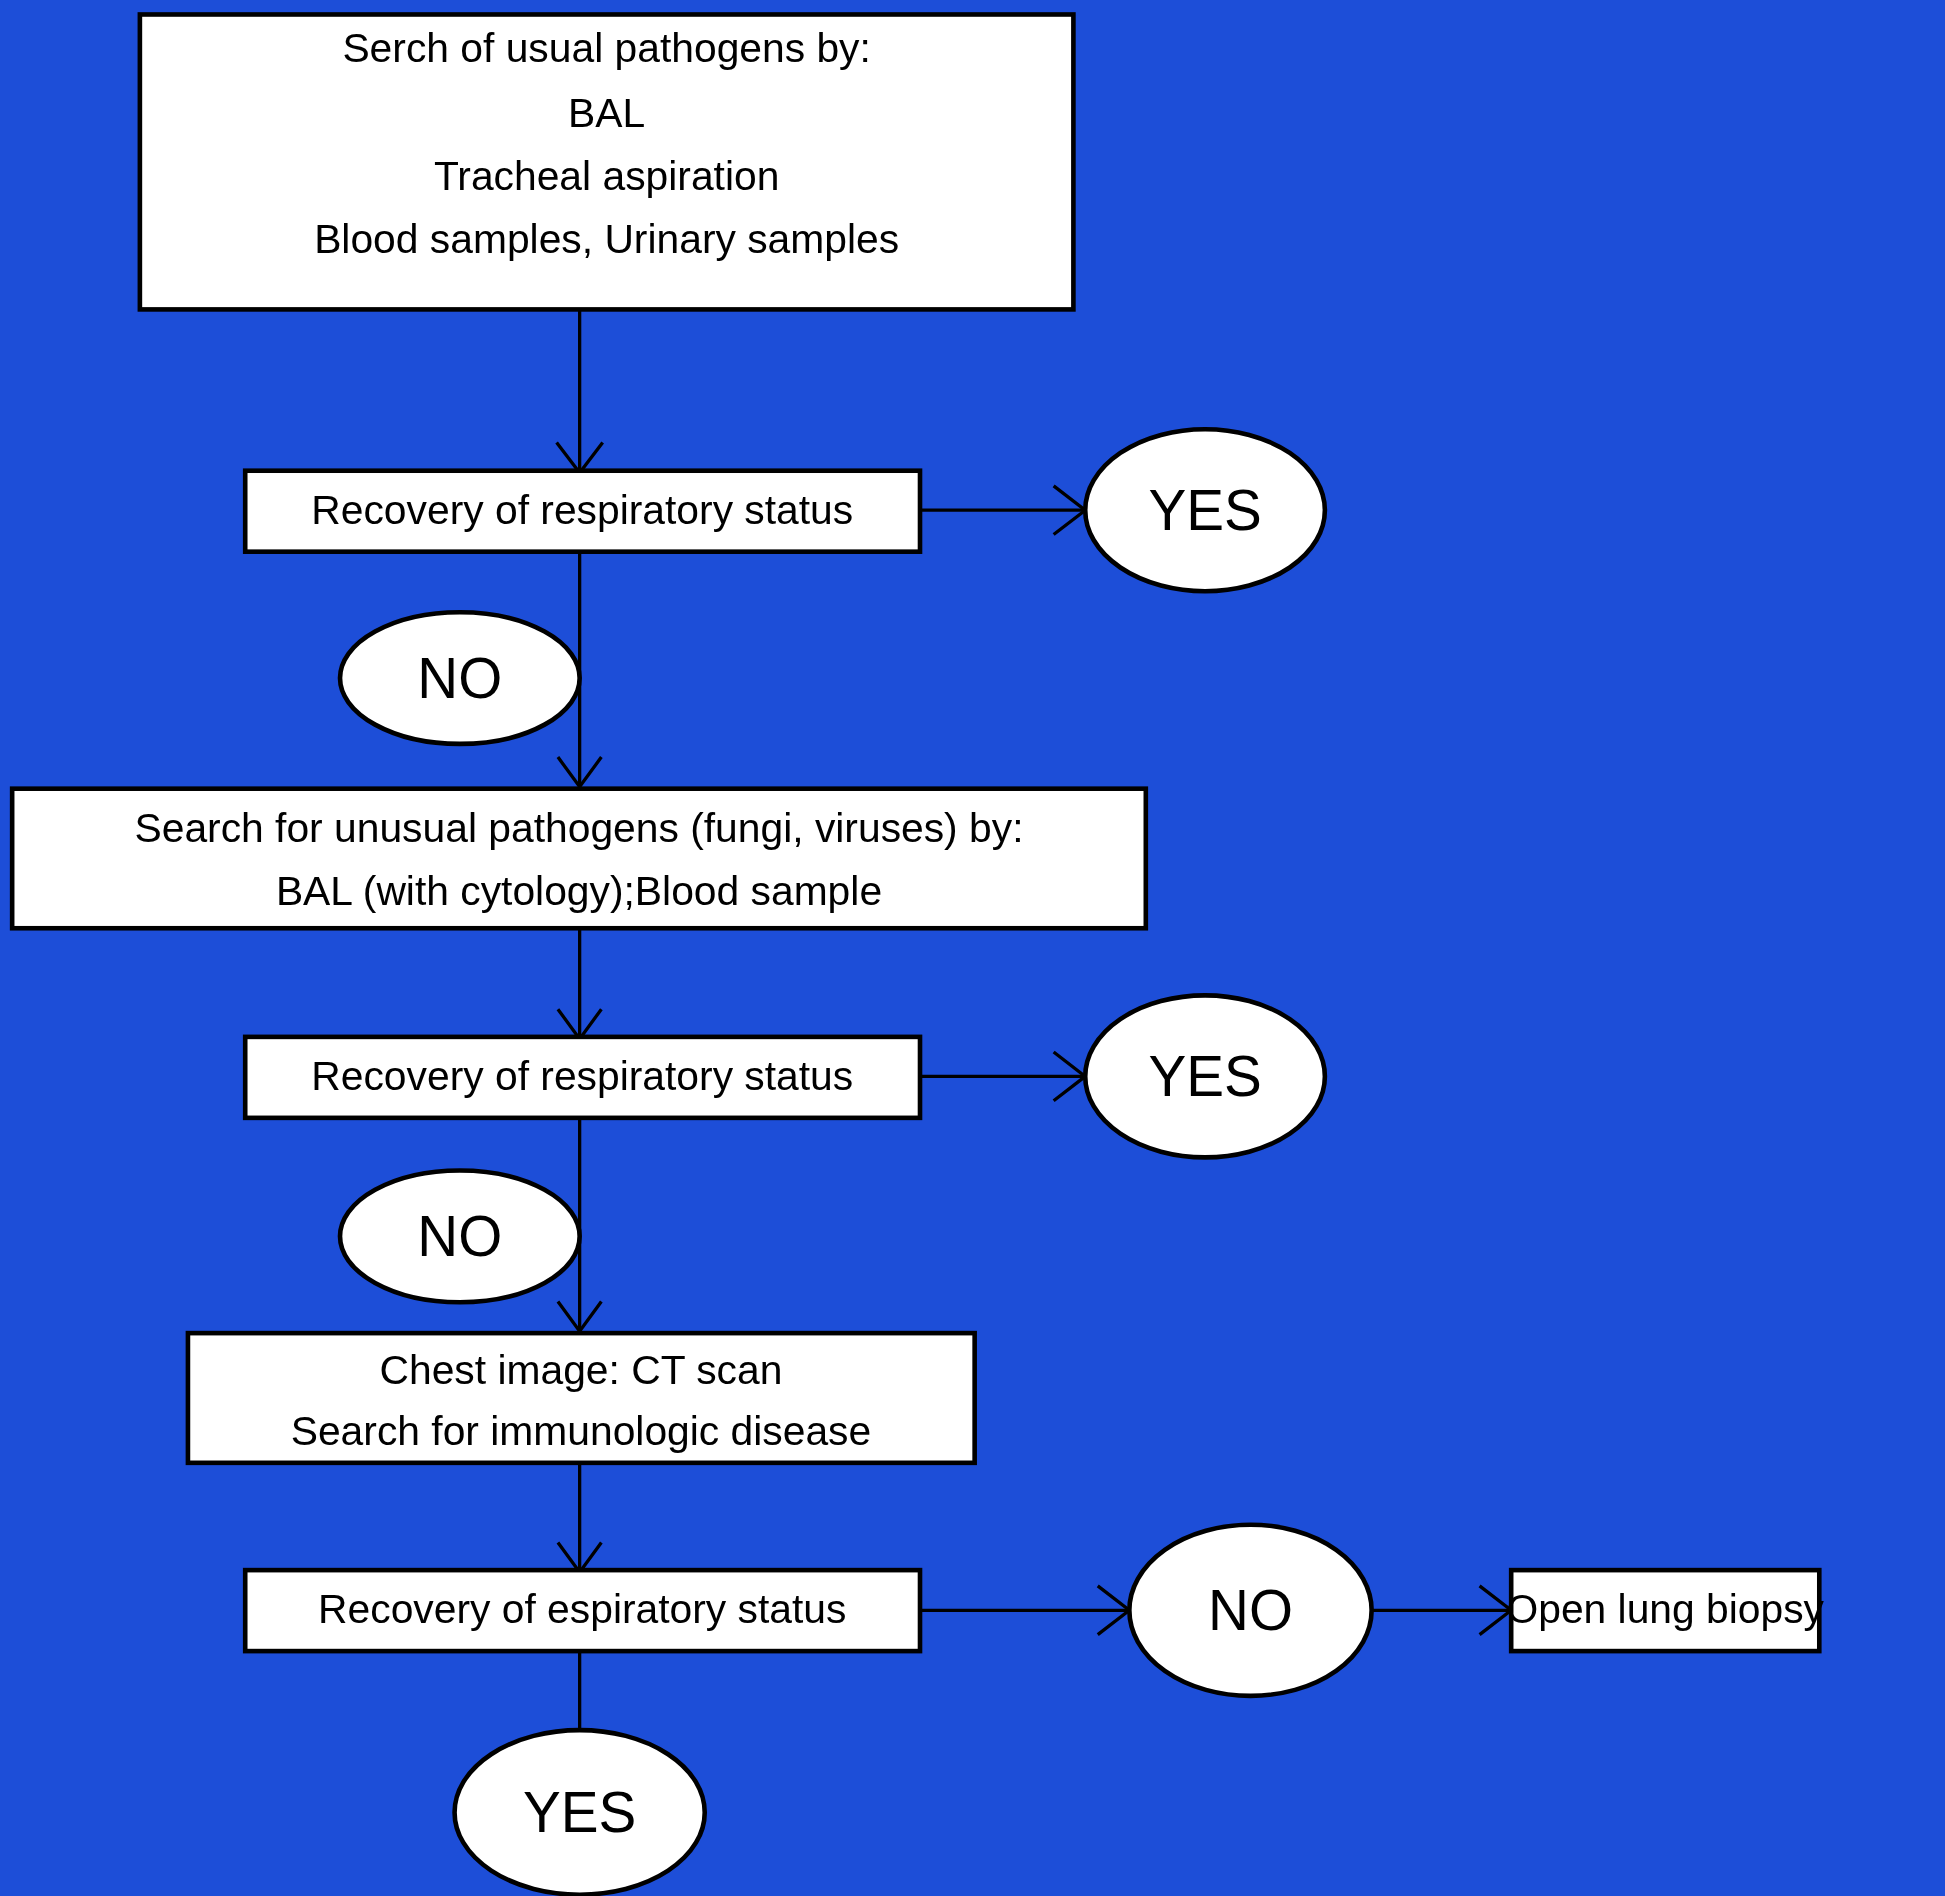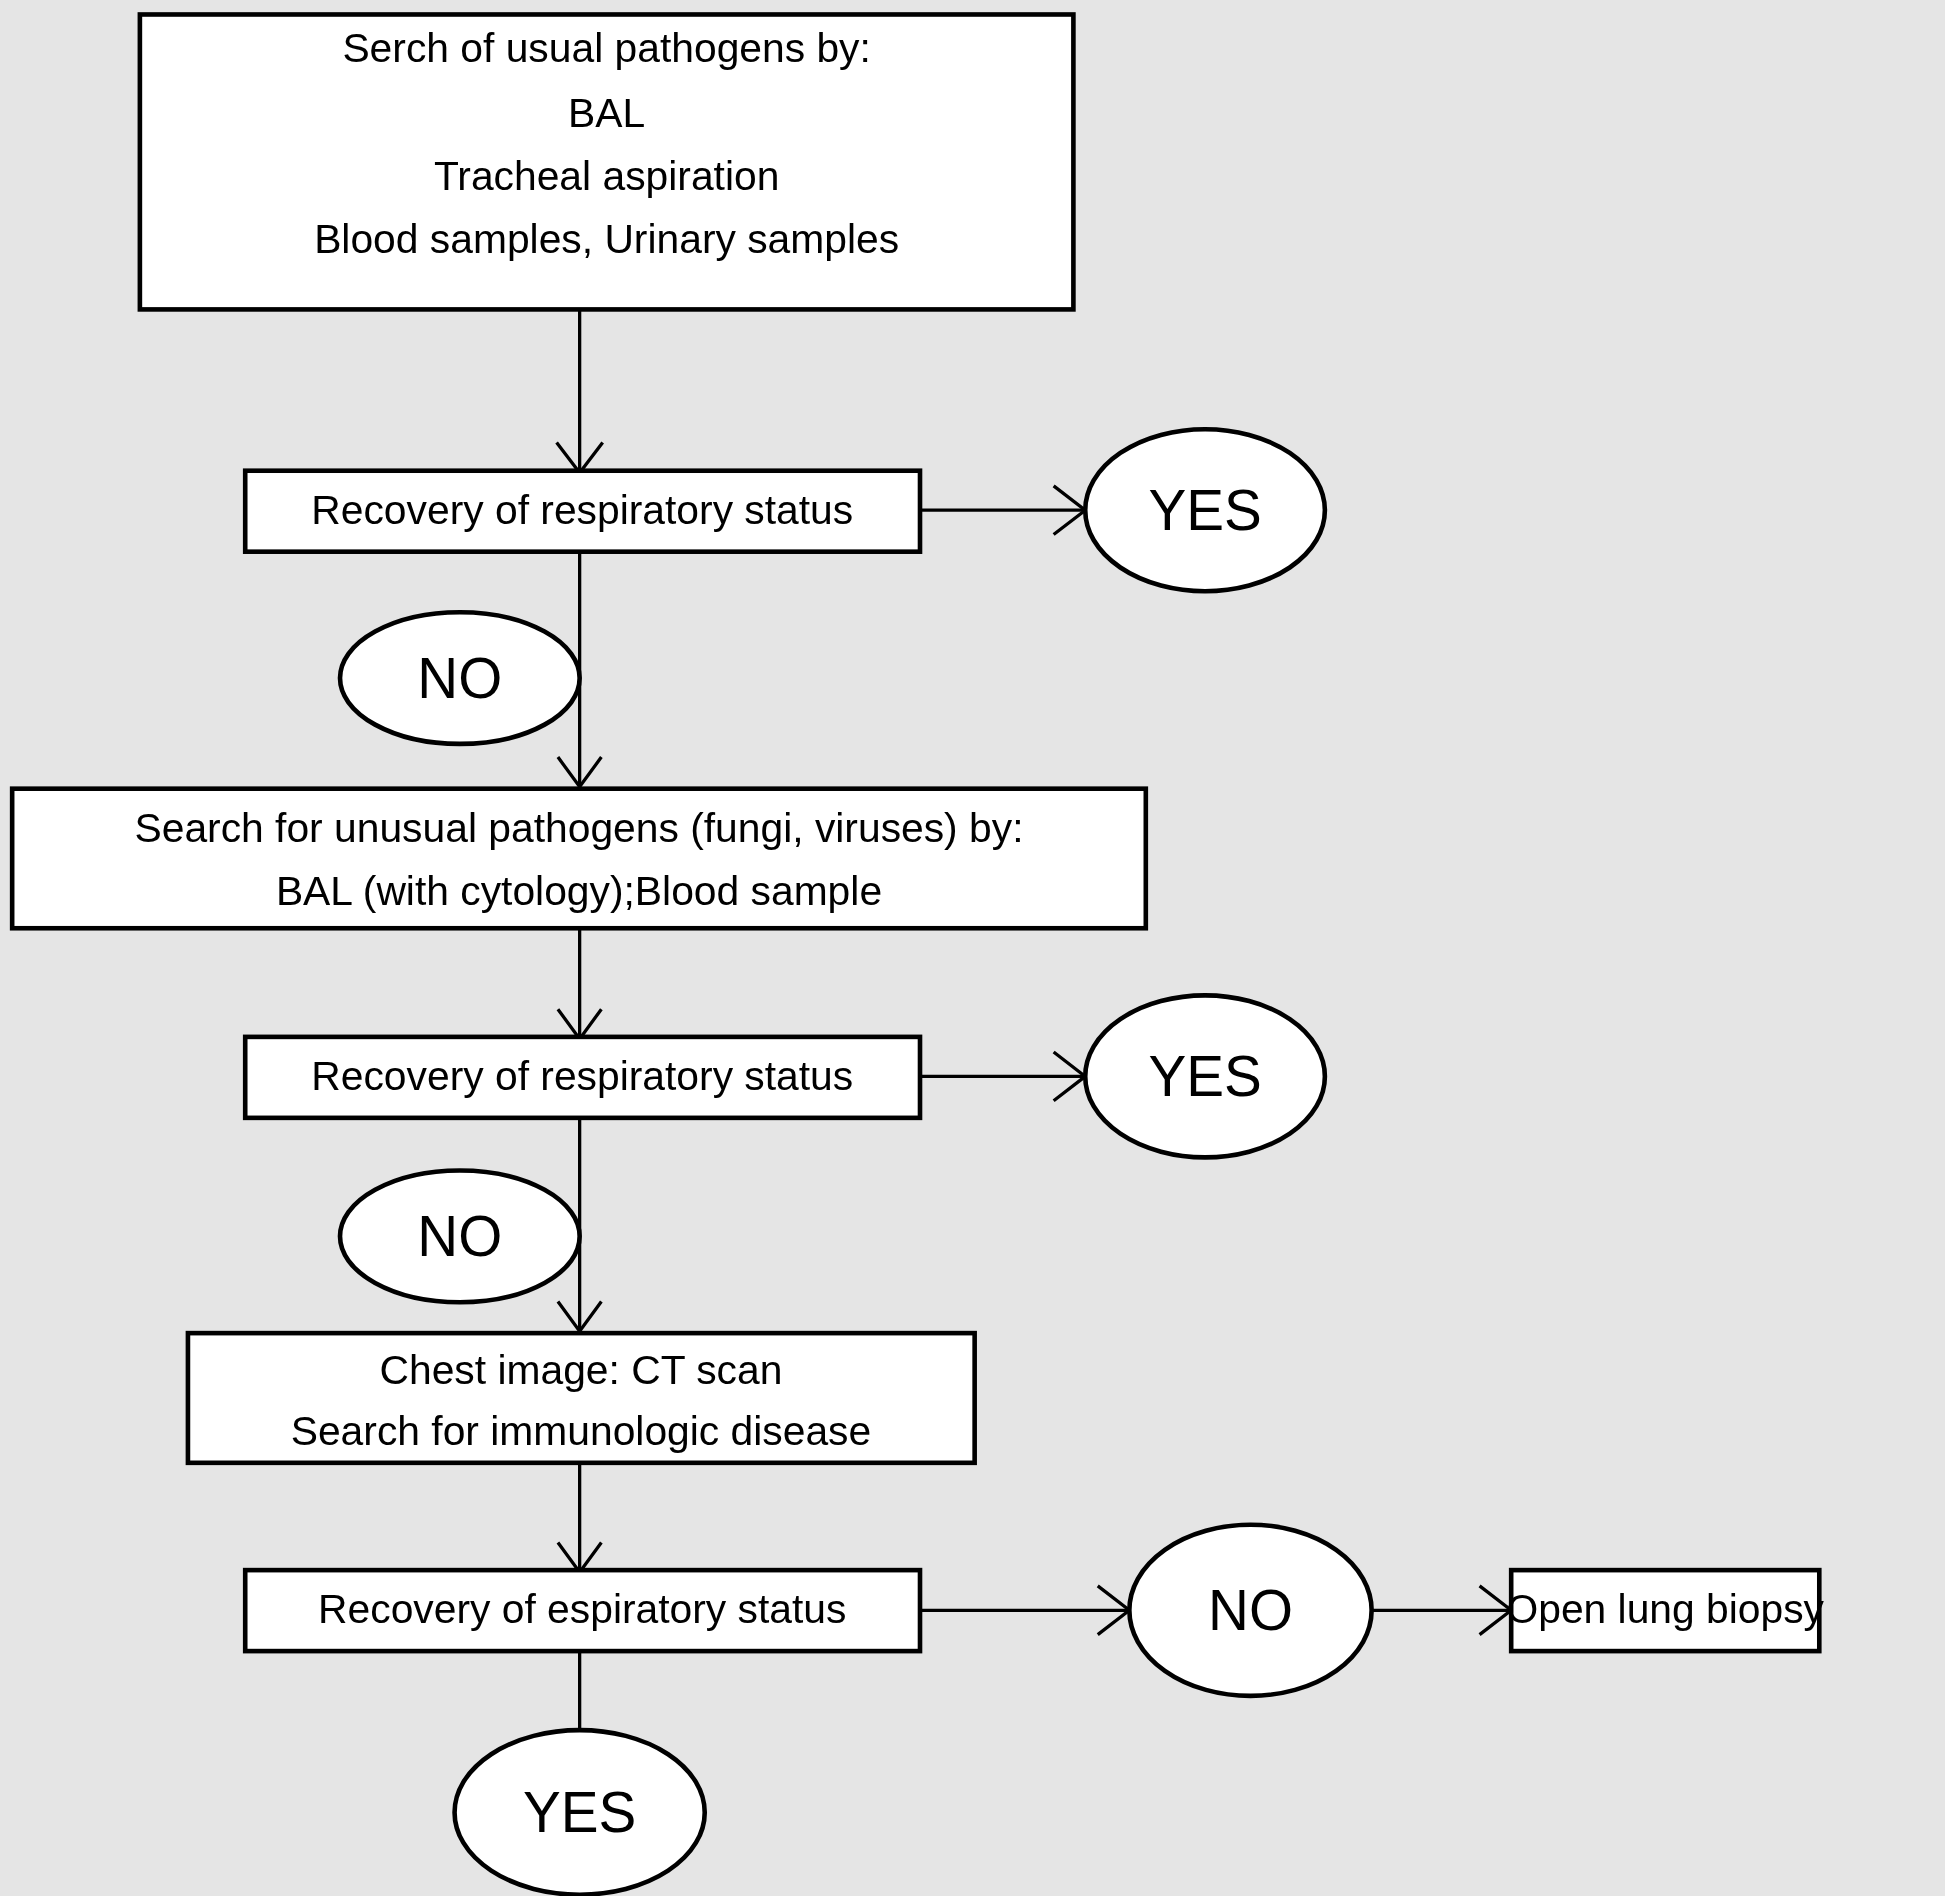--- a/index.html
+++ b/index.html
@@ -7,21 +7,21 @@
     padding: 0;
     background: #ffffff;
   }
   body {
     font-family: "Liberation Sans", sans-serif;
   }
   #flowchart-root {
     position: relative;
     width: 1946px;
     height: 1896px;
-    background: #e5e5e5;
+    background: #1d4ed8;
     overflow: hidden;
   }
   svg.chart-canvas {
     position: absolute;
     left: 0;
     top: 0;
     width: 1946px;
     height: 1896px;
     display: block;
   }

